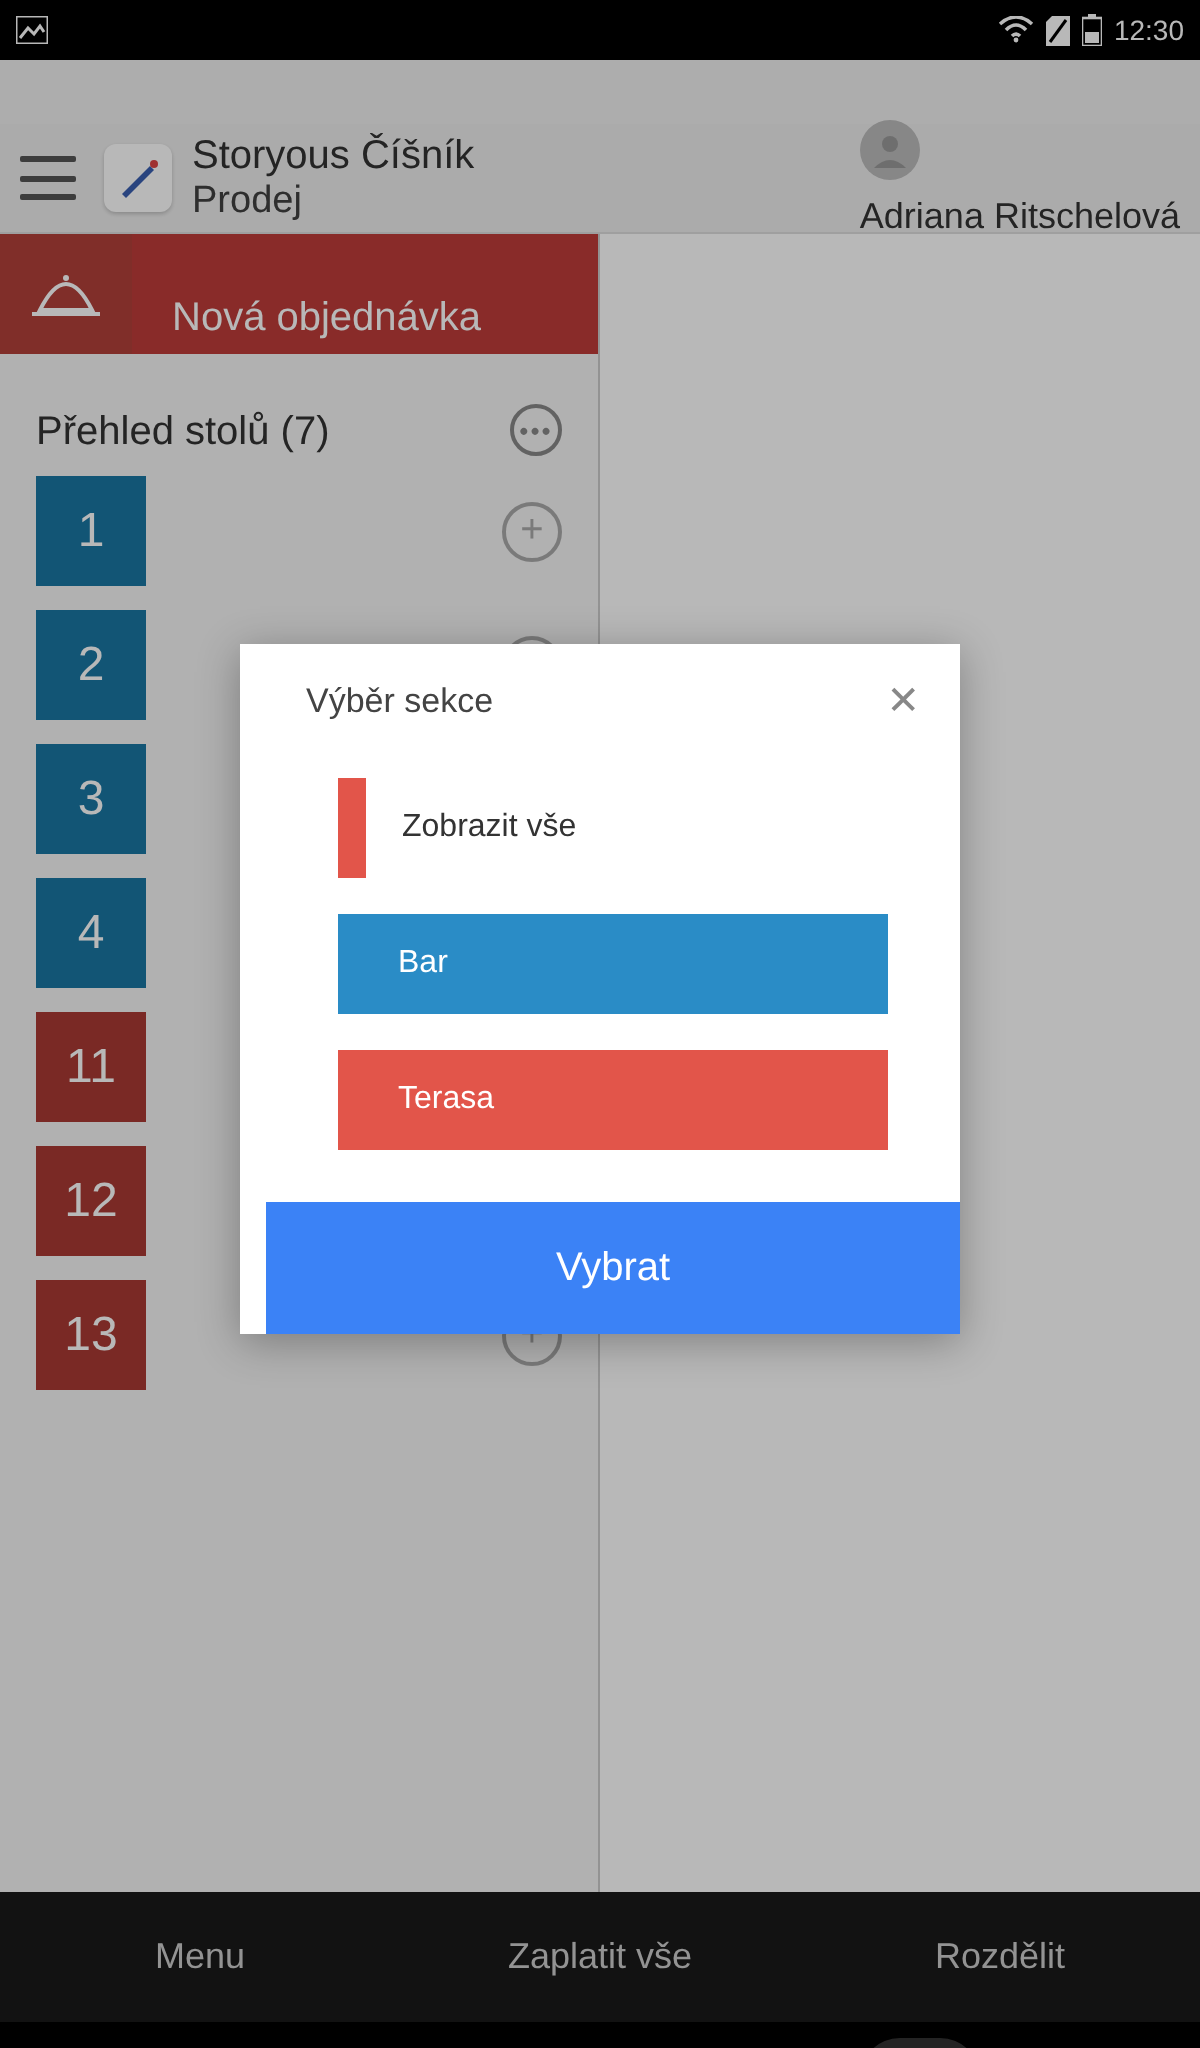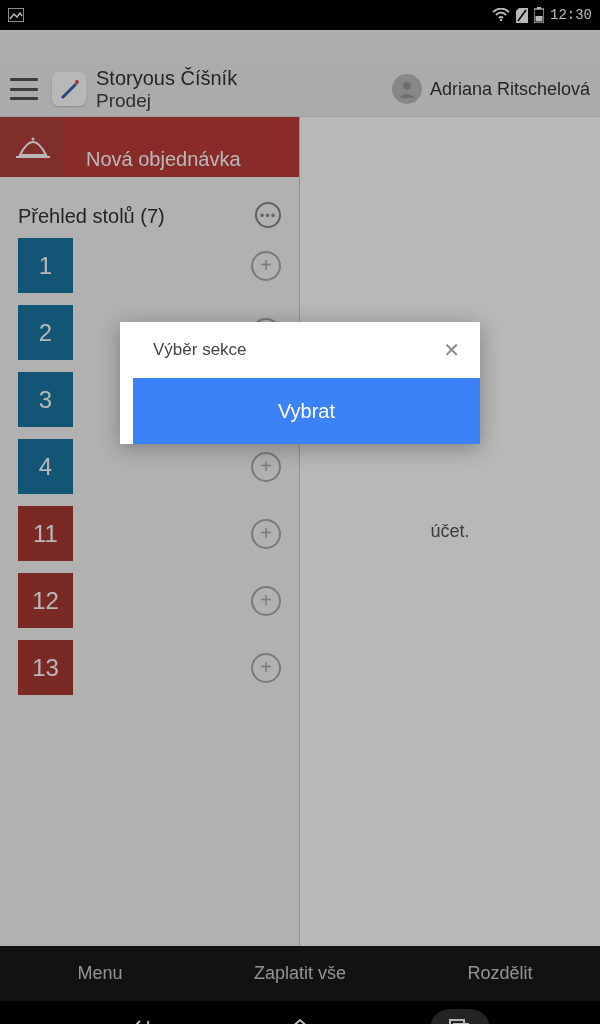--- a/index.html
+++ b/index.html
@@ -1,32 +1,32 @@
 <!DOCTYPE html>
 <html><head>
 <meta charset="utf-8">
 <style>
   * { box-sizing: border-box; margin: 0; padding: 0; }
   html, body { width: 600px; height: 1024px; overflow: hidden; font-family: Arial, sans-serif; }
   body { background: #f0f0f0; position: relative; }
 
   
-  .status-bar { height: 30px; background: #000; color: #fff; display: flex; align-items: center; justify-content: flex-end; padding: 0 8px; font-size: 14px; gap: 6px; font-family: Liberation Mono, monospace; }
+  .status-bar { height: 30px; background: #000; color: #fff; display: flex; align-items: center; justify-content: flex-end; padding: 0 8px; font-size: 14px; gap: 6px; }
   .status-bar .left-icon { margin-right: auto; }
   .status-icon { display: inline-flex; align-items: center; }
 
   
   .app-header { height: 55px; background: #eee; display: flex; align-items: center; padding: 0 10px; border-bottom: 1px solid #ddd; margin-top: 32px; }
   .hamburger { width: 28px; height: 22px; display: flex; flex-direction: column; justify-content: space-between; margin-right: 14px; }
   .hamburger span { height: 3px; background: #555; border-radius: 1px; }
   .app-icon { width: 34px; height: 34px; background: #fff; border-radius: 6px; display: flex; align-items: center; justify-content: center; margin-right: 10px; box-shadow: 0 1px 2px rgba(0,0,0,0.2); }
   .app-title { display: flex; flex-direction: column; }
   .app-title .main { font-size: 20px; color: #333; }
   .app-title .sub { font-size: 19px; color: #404040; }
-  .user-area { margin-left: auto; display: flex; align-items: center; gap: 8px; }
+  .user-area { margin-left: auto; display: flex; gap: 8px; flex-direction: column; }
   .avatar { width: 30px; height: 30px; border-radius: 50%; background: #bbb; display: flex; align-items: center; justify-content: center; }
   .user-name { font-size: 18px; color: #333; }
 
   
   .content { display: flex; height: calc(1024px - 30px - 55px - 55px - 55px); }
   .left-panel { width: 300px; background: #f5f5f5; border-right: 1px solid #ccc; position: relative; }
   .right-panel { flex: 1; background: #fff; padding: 20px; font-size: 18px; color: #555; display:flex; align-items:center; justify-content:center;}
 
   .new-order { height: 60px; background: #be3c39; color: #fff; display: flex; align-items: center; font-size: 20px; }
   .new-order-icon { width: 66px; height: 60px; background: #b2403a; display: flex; align-items: center; justify-content: center; }
@@ -37,21 +37,21 @@
   .more-btn { margin-left: auto; width: 26px; height: 26px; border: 2px solid #888; border-radius: 50%; display: flex; align-items: center; justify-content: center; font-size: 13px; color:#888; letter-spacing:1px;}
 
   .tables-list { padding: 0 18px; }
   .table-row { display: flex; align-items: center; margin-bottom: 12px; }
   .table-tile { width: 55px; height: 55px; display: flex; align-items: center; justify-content: center; color: #fff; font-size: 24px; }
   .tile-blue { background: #1976a3; }
   .tile-red { background: #a93a34; }
   .add-circle { margin-left: auto; width: 30px; height: 30px; border: 2px solid #aaa; border-radius: 50%; display: flex; align-items: center; justify-content: center; color: #aaa; font-size: 20px; }
 
   
-  .bottom-bar { height: 55px; background: #1a1a1a; color: #ccc; display: flex; align-items: center; }
+  .bottom-bar { height: 65px; background: #1a1a1a; color: #ccc; display: flex; align-items: center; }
   .bottom-bar div { flex: 1; text-align: center; font-size: 18px; }
 
   
   .nav-bar { height: 55px; background: #000; display: flex; align-items: center; justify-content: center; gap: 100px; }
   .nav-btn { width: 60px; height: 40px; display: flex; align-items: center; justify-content: center; border-radius: 20px; }
   .nav-btn.recent { background: #333; }
 
   
   .overlay { position: absolute; inset: 0; background: rgba(0,0,0,0.28); z-index: 10; }
   .dialog { position: absolute; width: 360px; left: 50%; top: 322px; transform: translateX(-50%); background: #fff; z-index: 20; box-shadow: 0 4px 20px rgba(0,0,0,0.3); padding-left: 13px; }
@@ -206,16 +206,28 @@
       </svg>
   </div>
 </div>
 
 <div class="overlay"></div>
 <div class="dialog">
   <div class="dialog-header">
     <span>Výběr sekce</span>
     <span class="dialog-close">✕</span>
   </div>
+  <div class="dialog-body">
+    <div class="opt-row opt-all">
+      <div class="swatch"></div>
+      <span>Zobrazit vše</span>
+    </div>
+    <div class="opt-row opt-bar">
+      <span>Bar</span>
+    </div>
+    <div class="opt-row opt-terasa" style="margin-bottom:0;">
+      <span>Terasa</span>
+    </div>
+  </div>
   <div class="dialog-footer">
     <span>Vybrat</span>
   </div>
 </div>
 
 </body></html>

